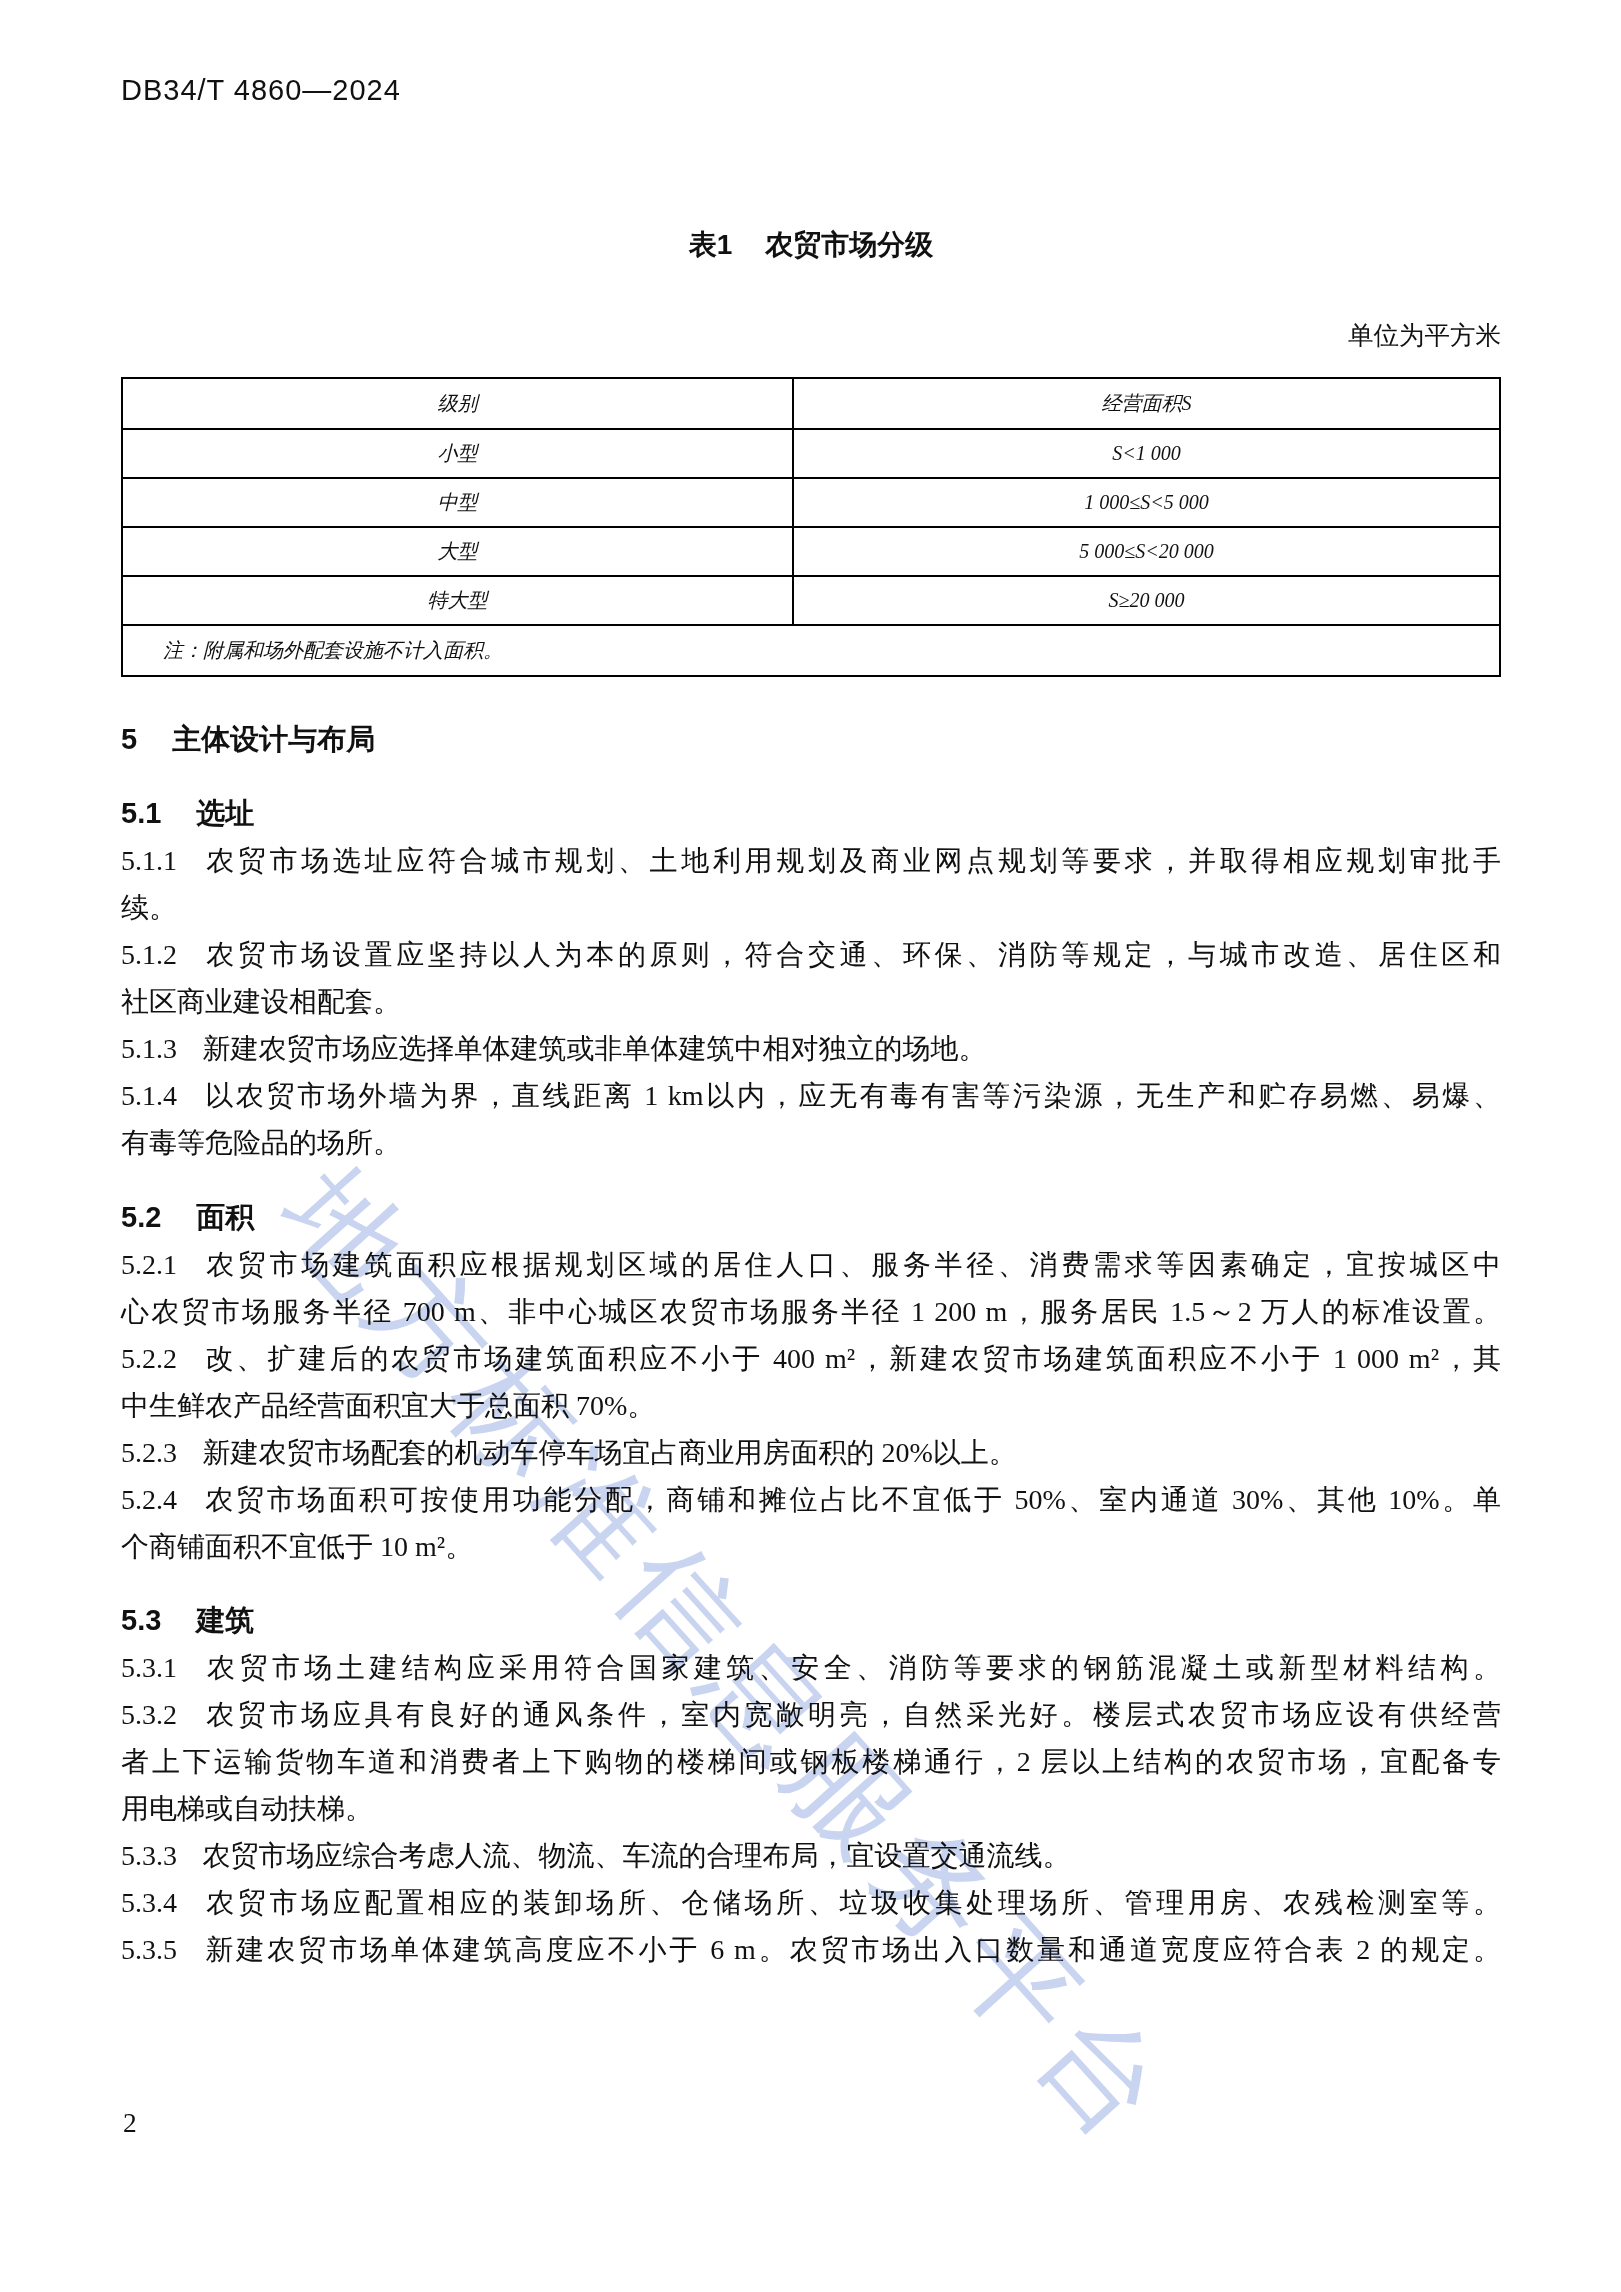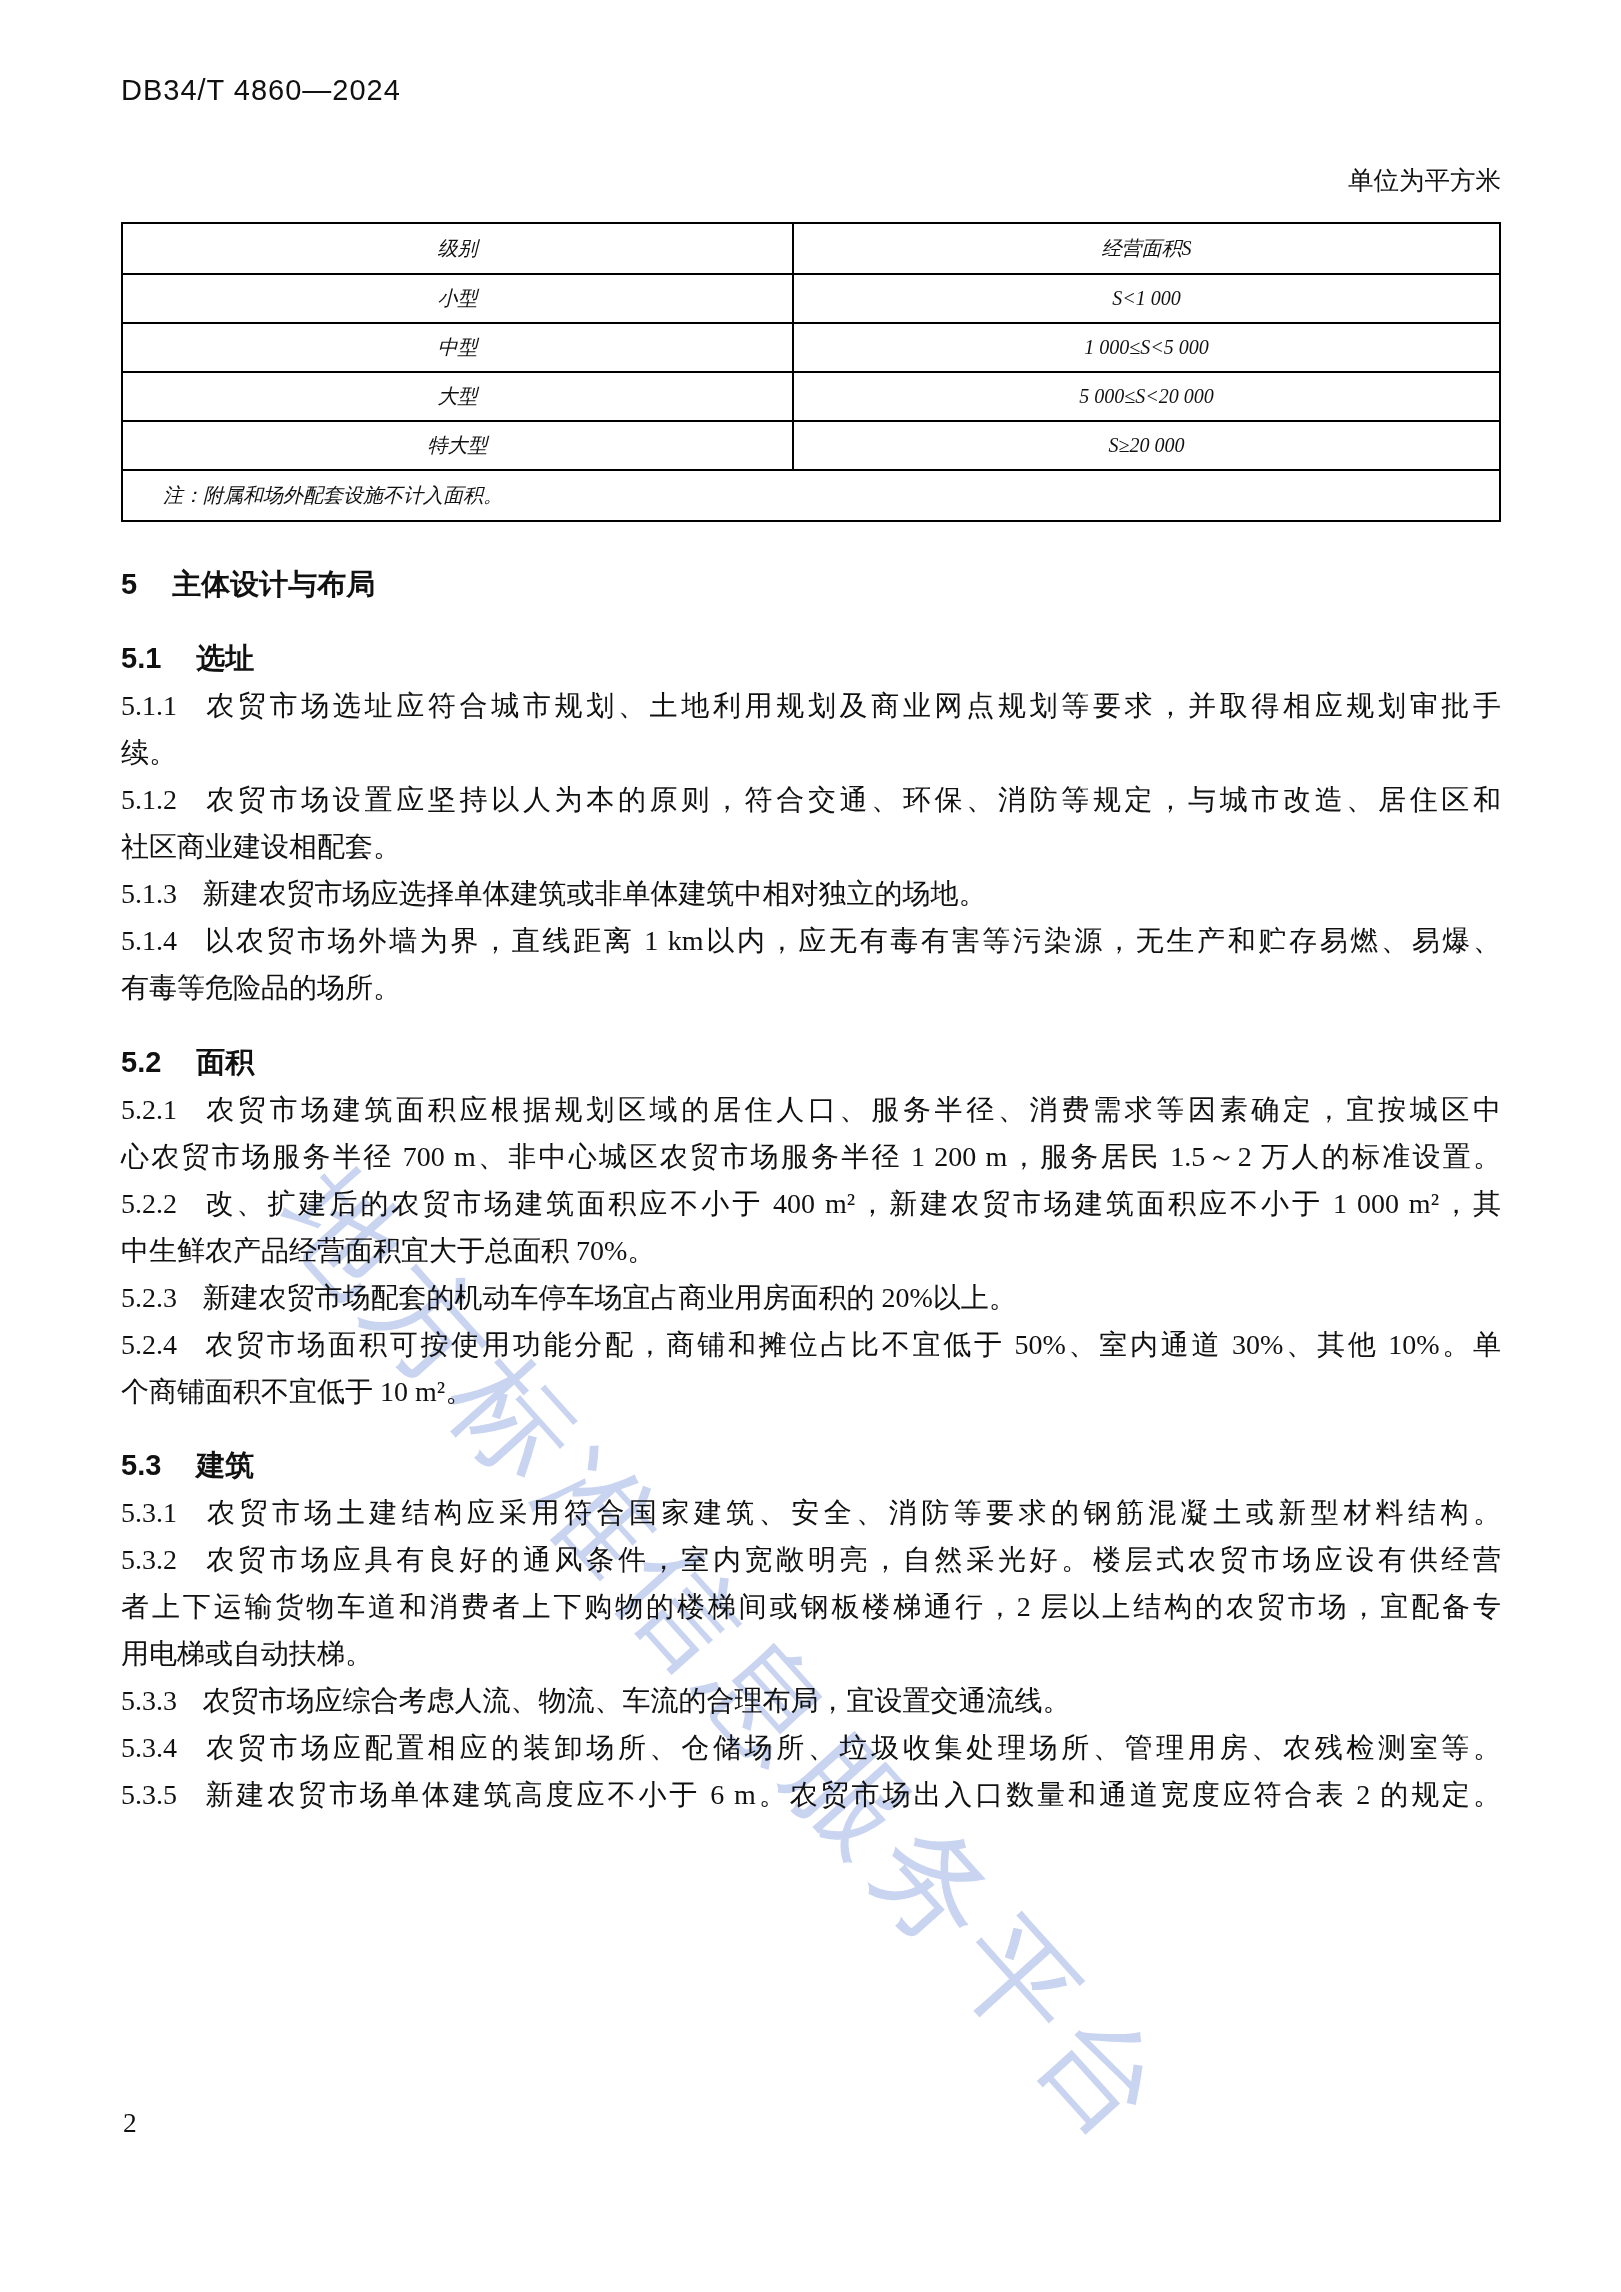--- a/index.html
+++ b/index.html
@@ -75,20 +75,23 @@
 <body>
 
 <div class="page">
 
   <div class="watermark">地方标准信息服务平台</div>
 
   <div class="content-wrap">
 
     <div class="doc-code">DB34/T 4860—2024</div>
 
+    <div class="table-title">
+      <span>表1</span><span class="gap">农贸市场分级</span>
+    </div>
 
     <div class="unit-note">单位为平方米</div>
 
     <table class="t1">
       <colgroup>
           <col style="width:48.7%">
           <col style="width:51.3%">
         </colgroup>
       <thead>
         <tr class="hdr" id="t1-header-row">

